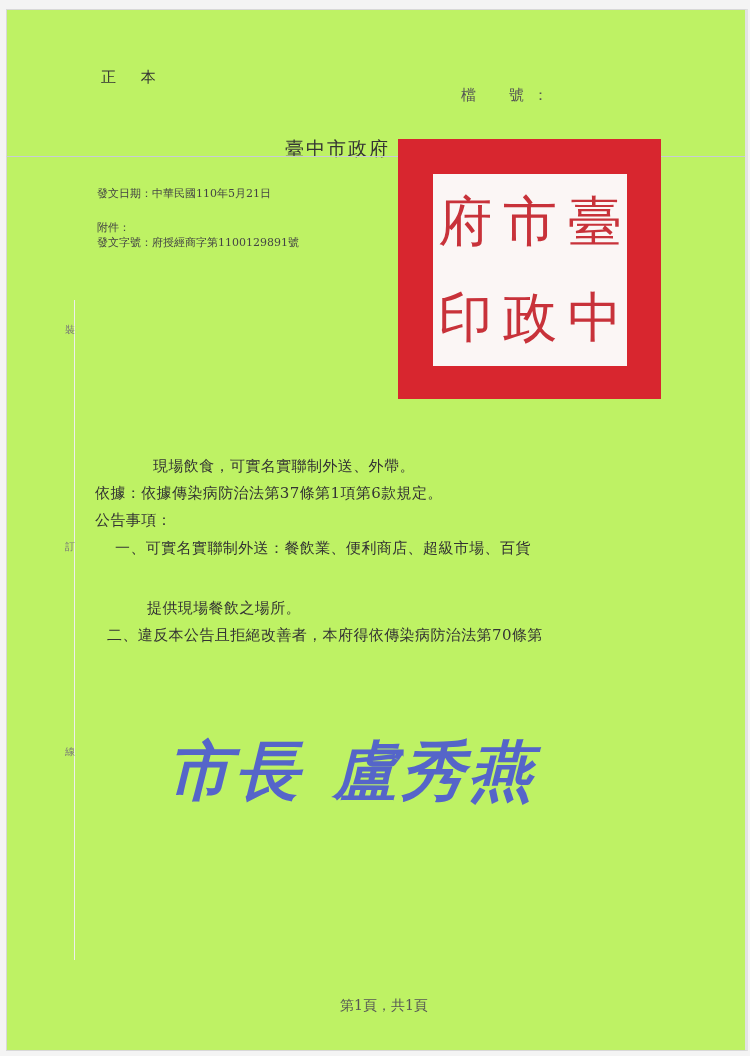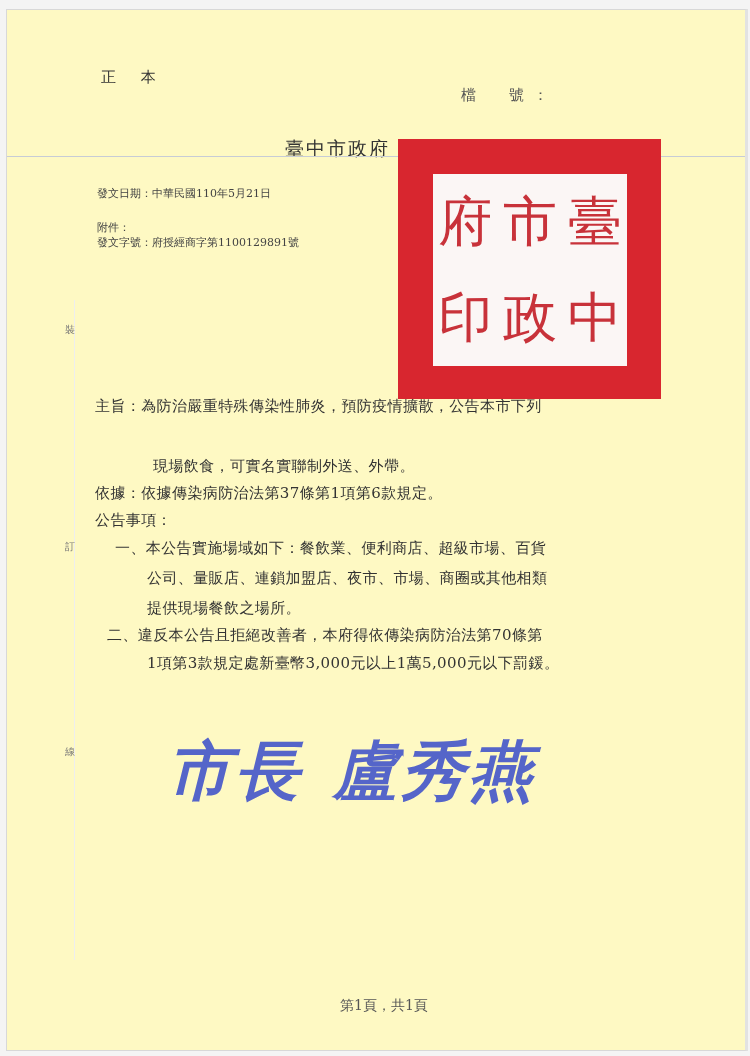--- a/index.html
+++ b/index.html
@@ -1,18 +1,18 @@
 <!DOCTYPE html>
 <html><head>
 <meta charset="utf-8">
 <style>
   html, body { margin:0; padding:0; }
   body { width:750px; height:1056px; background:#f4f4f4; position:relative; overflow:hidden;
          font-family:"DejaVu Serif","Liberation Serif",serif; color:#3a3a3a; }
-  .page { position:absolute; left:6px; top:9px; width:738px; height:1040px; background:#fef9c3;
+  .page { position:absolute; left:6px; top:9px; width:738px; height:1040px; background:#bef264;
           border:1px solid #d8d8d8; border-right:3px solid #e2e2e2; }
   .abs { position:absolute; white-space:nowrap; }
   .copy-mark { left:94px; top:58px; font-size:15px; letter-spacing:10px; color:#333; }
   .meta { font-size:15px; color:#555; }
   .meta1 { left:454px; top:76px; letter-spacing:9px; }
   .meta2 { left:428px; top:96px;margin-top:42px; }
   .title { left:278px; top:126px; font-size:19px; letter-spacing:2px; color:#333; }
   .title .gap { display:inline-block; width:22px; }
   .rule { position:absolute; left:0; top:146px; width:738px; height:1px; background:#c7ccd6; }
   .hdr { left:90px; font-size:11px; color:#444; }
@@ -53,29 +53,26 @@
   </div>
   <div class="abs hdr h3">
     <span>附件：</span><span></span>
   </div>
 
   <div class="vline"></div>
   <div class="abs margin-char" style="top:313px">裝</div>
   <div class="abs margin-char" style="top:530px">訂</div>
   <div class="abs margin-char" style="top:735px">線</div>
 
-  <div class="abs body-line" style="left:88px;top:387px">主旨：為防治嚴重特殊傳染性肺炎，預防疫情擴散，公告本市下列</div>
   <div class="abs body-line" style="left:146px;top:447px">現場飲食，可實名實聯制外送、外帶。</div>
   <div class="abs body-line" style="left:88px;top:474px">依據：依據傳染病防治法第37條第1項第6款規定。</div>
   <div class="abs body-line" style="left:88px;top:501px">公告事項：</div>
-  <div class="abs body-line" style="left:108px;top:529px">一、本公告實施場域如下：餐飲業、便利商店、超級市場、百貨</div>
-  <div class="abs body-line" style="left:140px;top:559px">公司、量販店、連鎖加盟店、夜市、市場、商圈或其他相類</div>
+  <div class="abs body-line" style="left:108px;top:529px">一、可實名實聯制外送：餐飲業、便利商店、超級市場、百貨</div>
   <div class="abs body-line" style="left:140px;top:589px">提供現場餐飲之場所。</div>
   <div class="abs body-line" style="left:100px;top:616px">二、違反本公告且拒絕改善者，本府得依傳染病防治法第70條第</div>
-  <div class="abs body-line" style="left:140px;top:644px">1項第3款規定處新臺幣3,000元以上1萬5,000元以下罰鍰。</div>
 
   <div class="seal">
     <div class="seal-inner">
       <div class="seal-char">臺</div>
       <div class="seal-char">中</div>
       <div class="seal-char">市</div>
       <div class="seal-char">政</div>
       <div class="seal-char">府</div>
       <div class="seal-char">印</div>
     </div>

